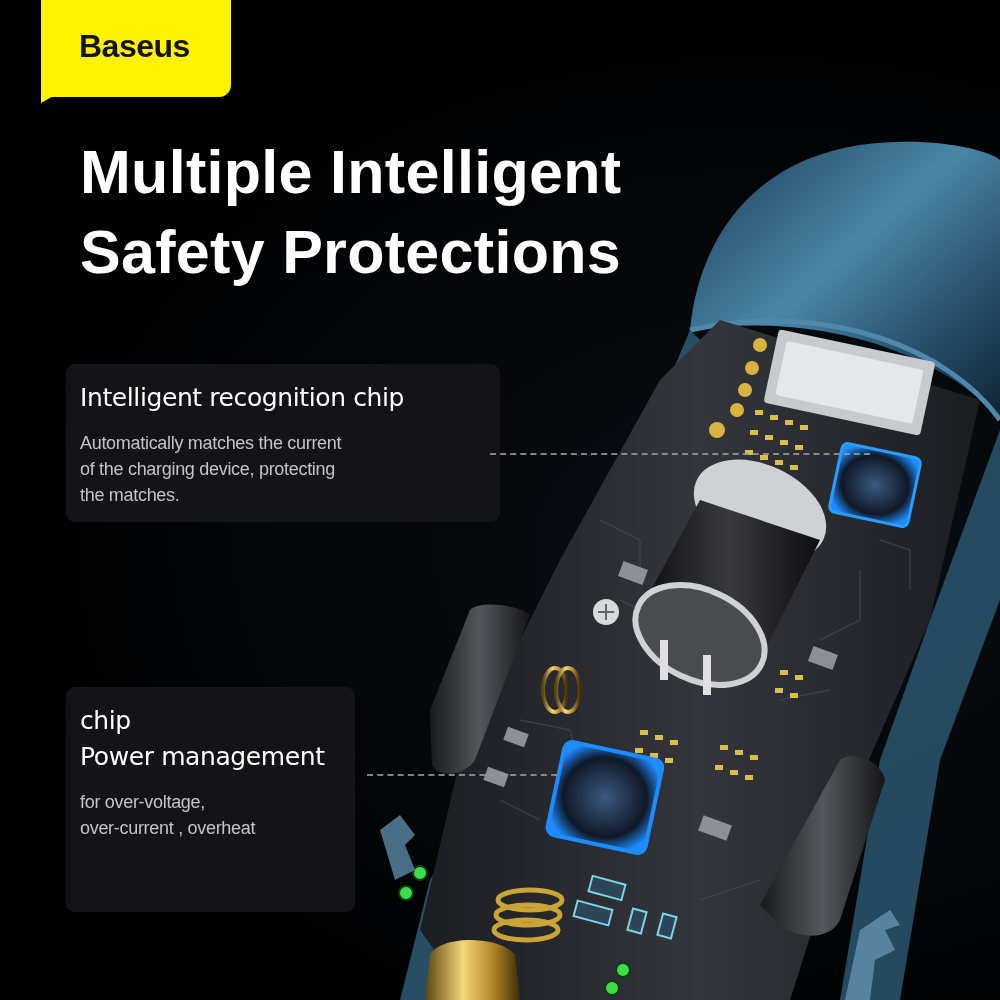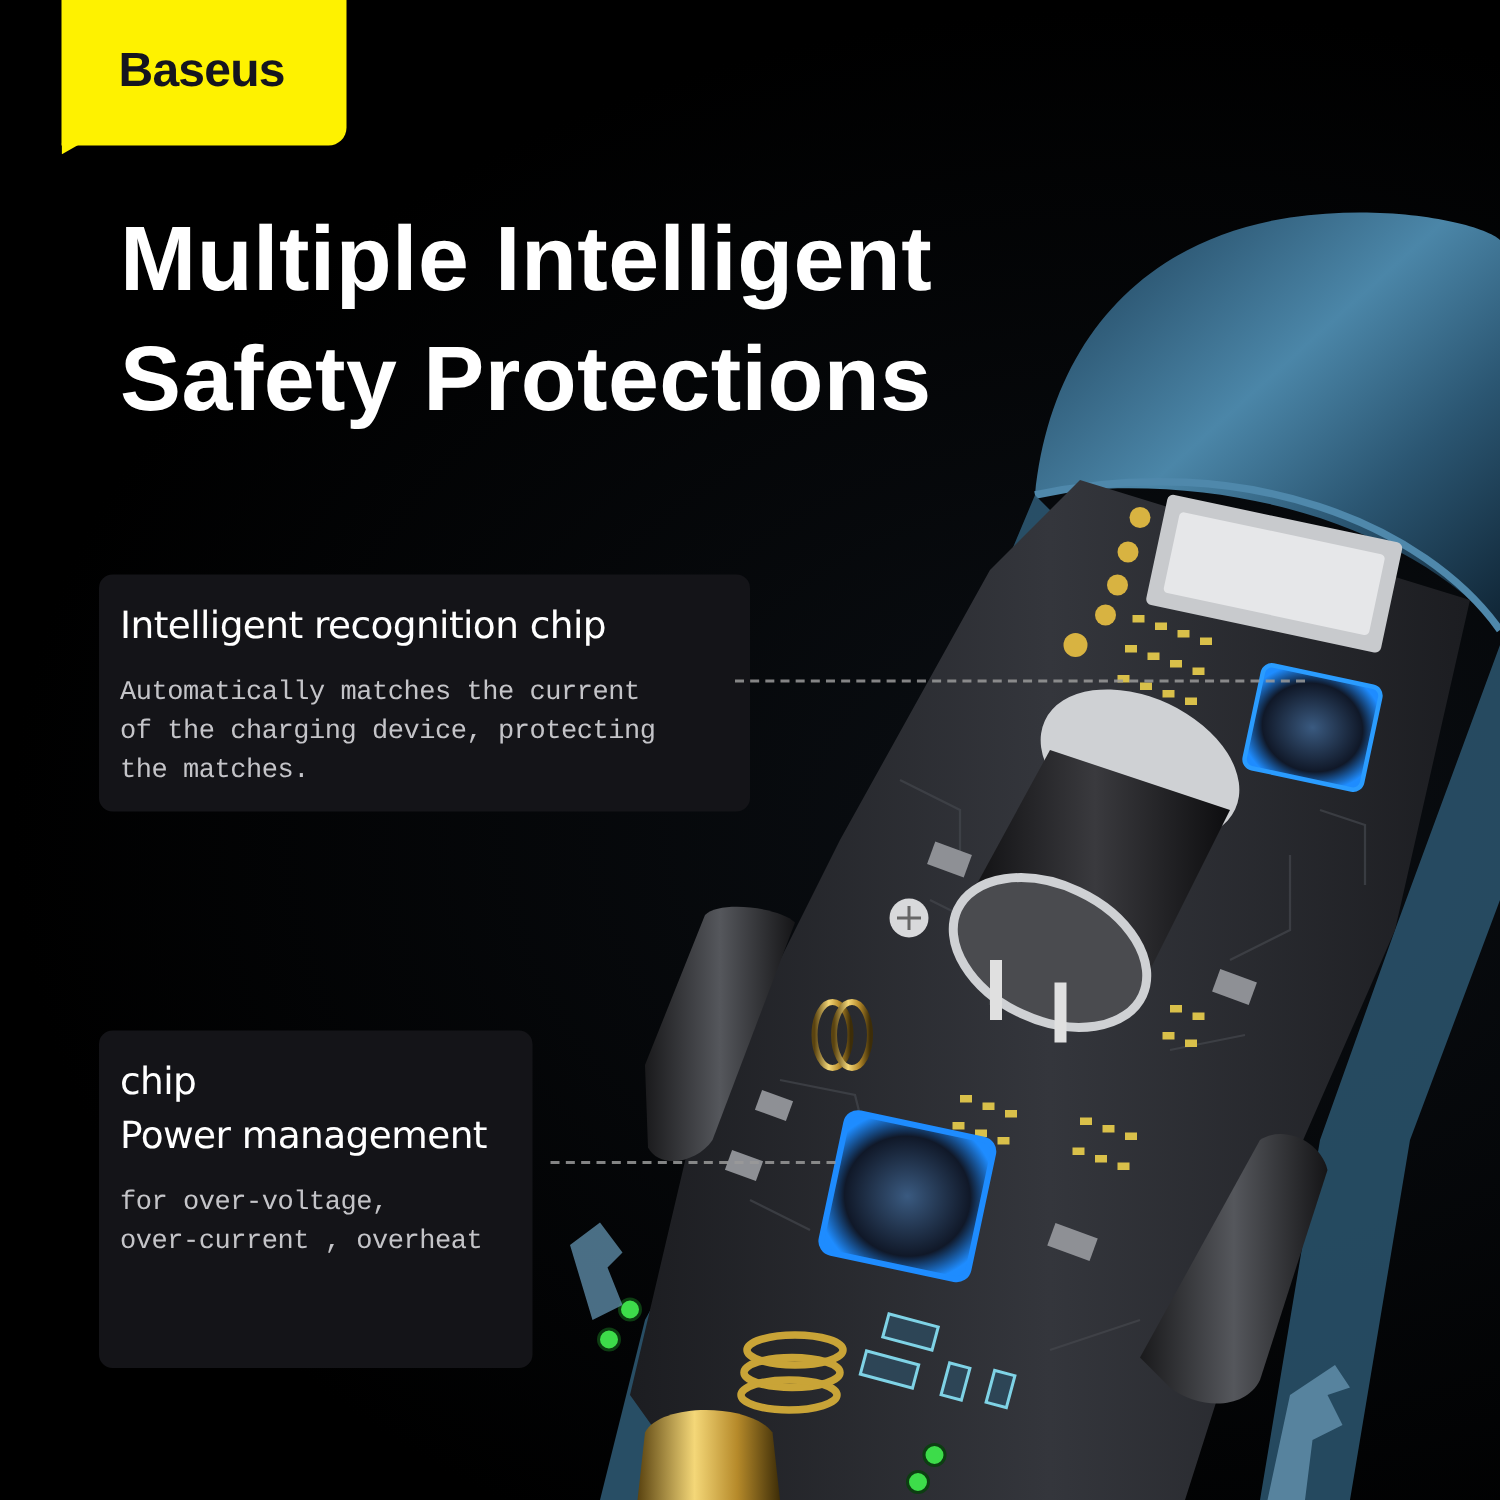--- a/index.html
+++ b/index.html
@@ -7,26 +7,26 @@
   .stage { position:absolute; inset:0; background:radial-gradient(ellipse at 75% 55%, #0b0f14 0%, #000 70%); }
 
   .logo-tab { position:absolute; left:41px; top:0; width:190px; height:97px; background:#fef200; border-bottom-right-radius:12px; }
   .logo-tab::after { content:""; position:absolute; left:0; bottom:-6px; width:14px; height:8px; background:#fef200; clip-path:polygon(0 0,100% 0,0 100%); }
   .logo-text { position:absolute; left:28px; top:28px; font-family:"Liberation Sans",sans-serif; font-weight:700; font-size:32px; color:#15151f; letter-spacing:-0.5px;margin-left:10px; }
 
   .title { position:absolute; left:80px; top:132px; font-family:"Liberation Sans",sans-serif; font-weight:700; font-size:61px; line-height:80px; color:#fff; letter-spacing:0.3px; }
   .title span { display:block; }
 
   .card { position:absolute; background:#141418; border-radius:9px; color:#fff; z-index:5; }
-  .card-1 { left:66px; top:383px; width:414px; height:158px;padding-left:20px; }
+  .card-1 { left:66px; top:364px; width:414px; height:158px;padding-left:20px; }
   .card-2 { left:66px; top:687px; width:289px; height:225px; }
   .card-title { position:absolute; left:14px; font-size:26px; line-height:36px; color:#fff; font-family:"DejaVu Sans",sans-serif; letter-spacing:-0.4px; }
   .card-1 .card-title { top:16px; font-size:25px; }
   .card-2 .card-title { top:16px; font-size:25px; }
-  .card-desc { position:absolute; left:14px; font-size:18px; line-height:26px; color:#c4c4c8; font-family:Liberation Mono, monospace; letter-spacing:-0.3px; }
+  .card-desc { position:absolute; left:14px; font-size:18px; line-height:26px; color:#c4c4c8; font-family:Liberation Sans, sans-serif; letter-spacing:-0.3px; }
   .card-1 .card-desc { top:66px; width:400px; }
   .card-2 .card-desc { top:102px; width:280px; }
 
   .leader { position:absolute; height:0; border-top:2px dashed #9a9a9a; z-index:6; opacity:.85; }
   .leader-1 { left:490px; top:453px; width:380px; }
   .leader-2 { left:367px; top:774px; width:190px; }
 
   
   .product { position:absolute; inset:0; z-index:1; }
 </style>

